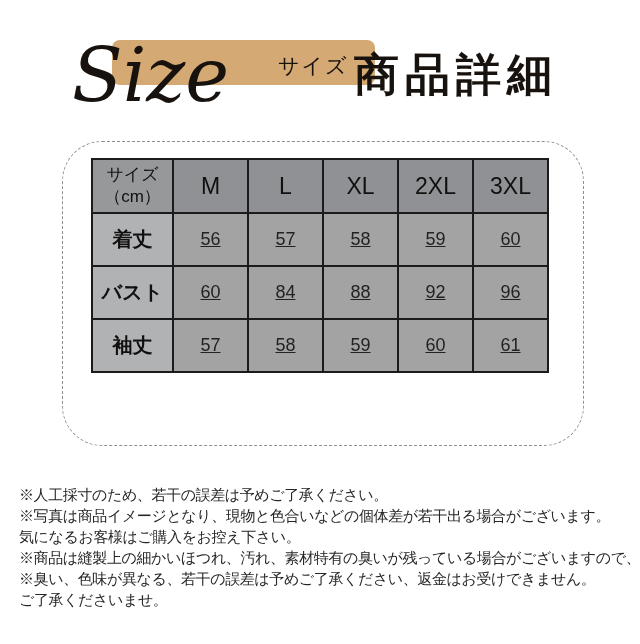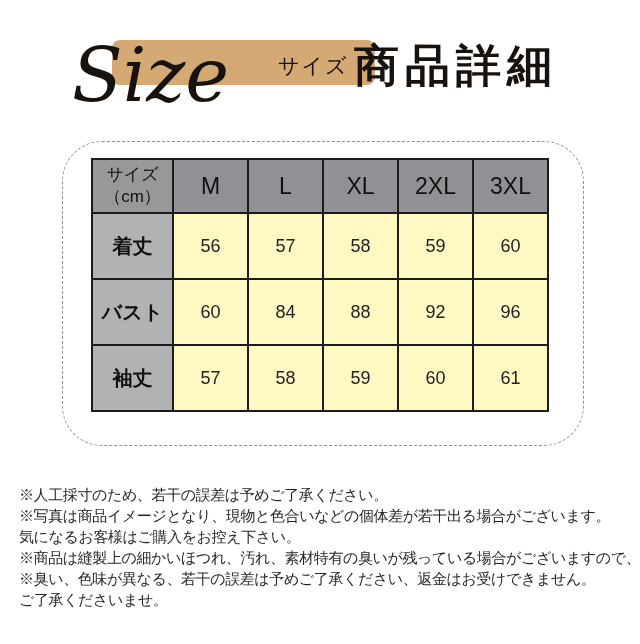--- a/index.html
+++ b/index.html
@@ -43,21 +43,21 @@
     left: 278px;
     top: 52px;
     font-size: 21px;
     letter-spacing: 2px;
     color: #17120d;
     z-index: 2;
   }
   .hero-main {
     position: absolute;
     left: 354px;
-    top: 43px;
+    top: 52px;
     font-family: "DejaVu Serif", serif;
     font-weight: bold;
     font-size: 45px;
     line-height: 1;
     letter-spacing: 6px;
     color: #17120d;
     z-index: 2;
   }
 
   
@@ -83,21 +83,21 @@
   }
   table.size-table col.c-label { width: 81px; }
   table.size-table col.c-size  { width: 75px; }
   table.size-table th, table.size-table td {
     border: 2px solid #1b1b1b;
     text-align: center;
     vertical-align: middle;
     padding: 0;
   }
   tr.hdr { height: 54px; }
-  tr.row { height: 66px; }
+  tr.row { height: 53px; }
   th.corner {
     background: #97989a;
     font-weight: normal;
     font-size: 17px;
     line-height: 1.3;
     color: #101010;
   }
   th.corner span { display: block; }
   th.col-hd {
     background: #909194;
@@ -105,23 +105,24 @@
     font-size: 23px;
     color: #101010;
   }
   th.row-hd {
     background: #b1b2b4;
     font-weight: bold;
     font-size: 20px;
     color: #101010;
   }
   td.val {
-    background: #fef9c3;
+    background: #a3a3a3;
     font-size: 18px;
     color: #222222;
+    text-decoration: underline;
   }
 
   
   .notes {
     position: absolute;
     left: 19px;
     top: 484px;
     width: 621px;
     font-size: 15px;
     line-height: 21px;

